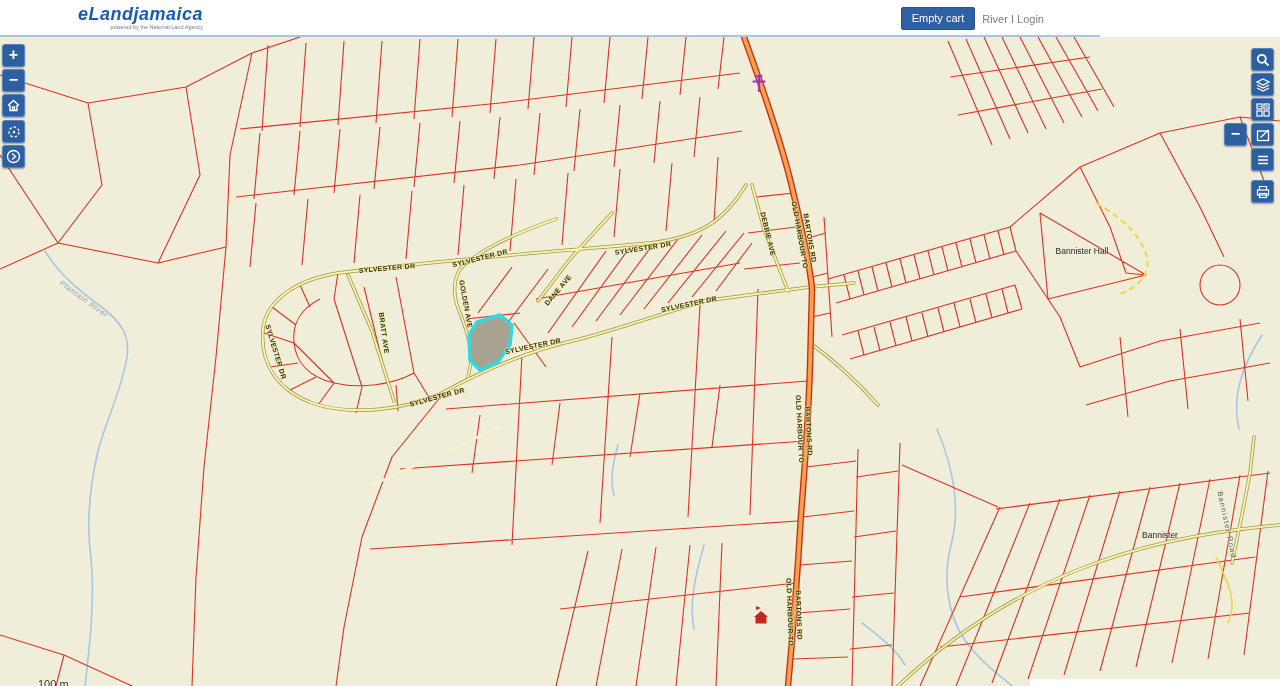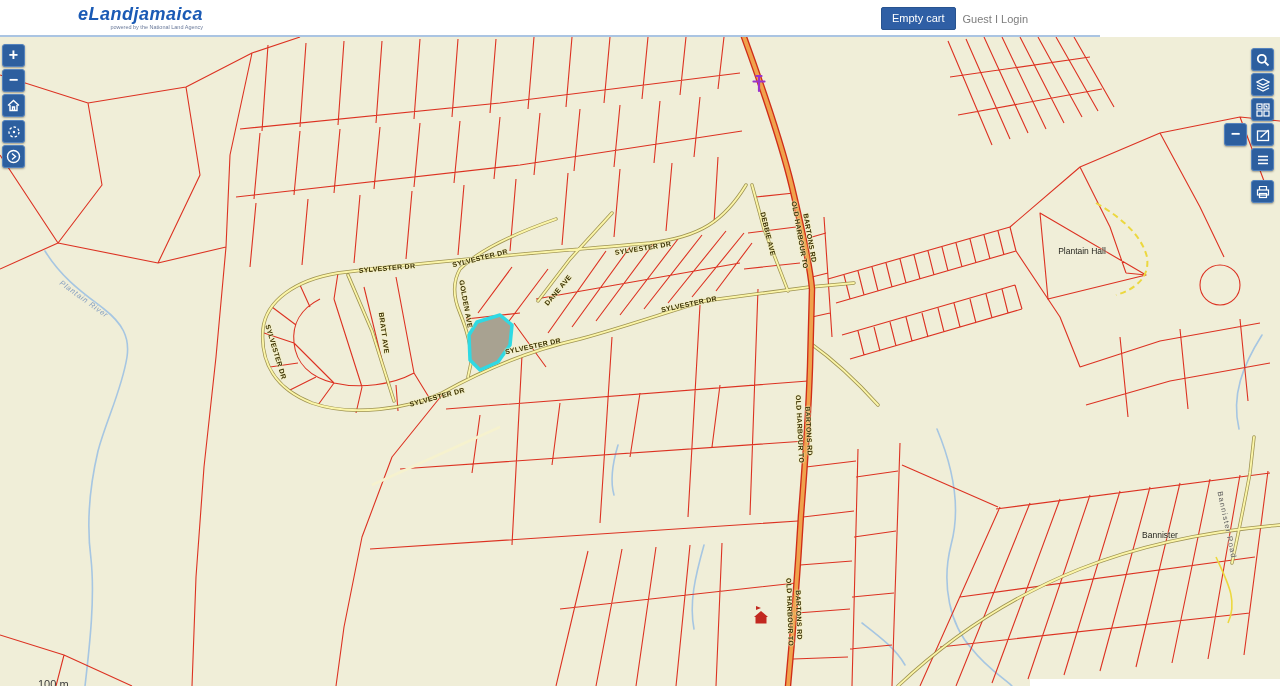--- a/index.html
+++ b/index.html
@@ -7,21 +7,21 @@
     font-family:"Liberation Sans", sans-serif; background:#fff; }
 
   
   .header { position:absolute; left:0; top:0; width:1100px; height:37px;
     background:#ffffff; border-bottom:2px solid #aac4e2; display:flex; align-items:center; z-index:30; }
   .logo { margin-left:78px; display:flex; flex-direction:column; align-items:flex-end; cursor:pointer; }
   .logo-text { font-size:18px; font-weight:bold; font-style:italic; color:#1a5ab5; letter-spacing:0.5px; line-height:1; }
   .logo-tag { font-size:5.5px; color:#6a7a9a; margin-top:1px; }
   .nav { margin-left:36px; display:flex; gap:19px; }
   .nav a { font-size:11px; font-weight:bold; color:#1d4f91; text-decoration:none; letter-spacing:0.3px; cursor:pointer; }
-  .hdr-right { position:absolute; right:72px; top:0; height:37px; display:flex; align-items:center; gap:7px; }
+  .hdr-right { position:absolute; right:56px; top:0; height:37px; display:flex; align-items:center; gap:7px; }
   .cart-btn { background:#2f5fa5; border:1px solid #28538f; color:#fff; font-size:11px;
     padding:4px 10px 5px; border-radius:2px; cursor:pointer; font-family:inherit; }
   .login { font-size:11px; color:#7d7d7d; cursor:pointer; }
 
   
   .map { position:absolute; left:0; top:37px; width:1280px; height:649px; background:#f0eed8; overflow:hidden; cursor:default; }
   .map svg.base { position:absolute; left:0; top:0; }
 
   
   .slbl { position:absolute; font-size:7px; font-weight:bold; color:#3b3206; white-space:nowrap;
@@ -52,21 +52,21 @@
 </head>
 <body>
 
 <div class="header">
   <div class="logo">
     <span class="logo-text">eLandjamaica</span>
     <span class="logo-tag">powered by the National Land Agency</span>
   </div>
   <div class="hdr-right">
     <button class="cart-btn">Empty cart</button>
-    <span class="login">Guest I Login</span>
+    <span class="login">River I Login</span>
   </div>
 </div>
 
 <div class="map">
 
   <svg class="base" width="1280" height="649" viewBox="0 0 1280 649">
 
     <g stroke="#a6c6e2" fill="none" stroke-width="1.6" stroke-linecap="round">
       <path d="M45,214 C62,242 86,258 104,272 C122,286 130,300 127,320 C122,352 106,384 98,414 C90,448 86,484 91,522 C95,560 90,606 85,649"></path>
       <path d="M937,392 C952,428 962,468 951,508 C941,548 950,588 972,612 C986,630 1002,640 1012,649"></path>
@@ -131,21 +131,21 @@
   <span class="slbl" style="left:558px;top:253px;--r:-50deg">DANE AVE</span>
   <span class="slbl" style="left:768px;top:197px;--r:76deg">DEBBIE AVE</span>
   <span class="slbl" style="left:800px;top:198px;--r:80deg">OLD HARBOUR TO</span>
   <span class="slbl" style="left:810px;top:201px;--r:80deg">BARTONS RD</span>
   <span class="slbl" style="left:800px;top:392px;--r:87deg">OLD HARBOUR TO</span>
   <span class="slbl" style="left:809px;top:394px;--r:87deg">BARTONS RD</span>
   <span class="slbl" style="left:790px;top:575px;--r:88deg">OLD HARBOUR TO</span>
   <span class="slbl" style="left:799px;top:578px;--r:88deg">BARTONS RD</span>
   <span class="slbl gray" style="left:1227px;top:488px;--r:78deg">Bannister Road</span>
 
-  <span class="plbl hall" style="left:1082px;top:215px">Plantain Hall</span>
+  <span class="plbl hall" style="left:1082px;top:215px">Bannister Hall</span>
   <span class="plbl" style="left:1160px;top:498px">Bannister</span>
   <span class="plbl water" style="left:84px;top:262px">Plantain River</span>
 
   <div class="ctrl" style="left:2px;top:7px">
       <span class="tglyph">+</span>
     </div>
   <div class="ctrl" style="left:2px;top:32px">
       <span class="tglyph">−</span>
     </div>
   <div class="ctrl" style="left:2px;top:57px">

